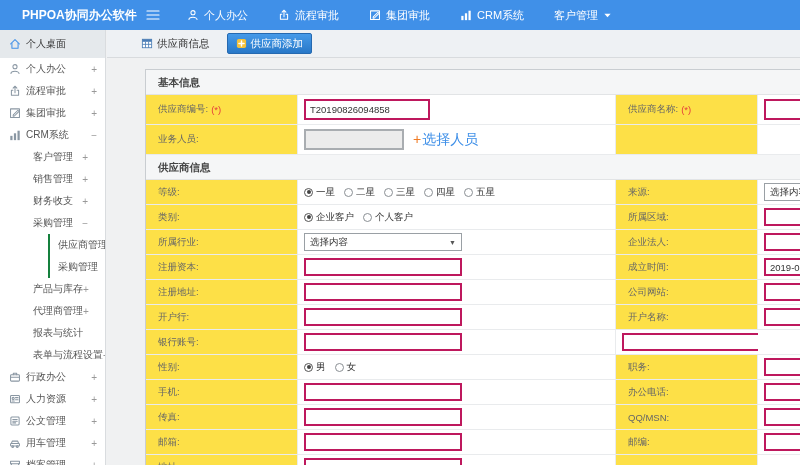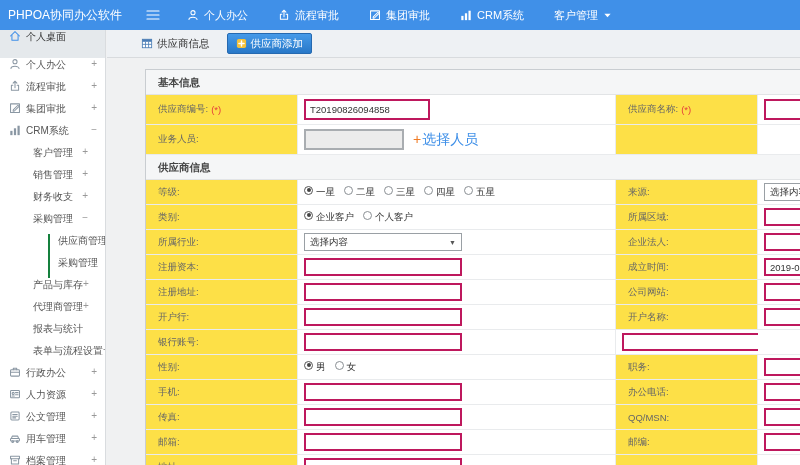--- a/index.html
+++ b/index.html
@@ -1,30 +1,30 @@
 <!DOCTYPE html>
 <html><head>
 <meta charset="utf-8">
 <style>
   *{margin:0;padding:0;box-sizing:border-box}
   html,body{width:800px;height:465px;overflow:hidden}
   body{font-family:"Liberation Sans","DejaVu Sans",sans-serif;background:#f0f1f2;position:relative}
 
   
   .topbar{position:absolute;top:0;left:0;width:800px;height:30px;background:#4090e8;color:#fff;display:flex;align-items:center;z-index:9}
-  .brand{font-size:12px;font-weight:normal;padding-left:8px;white-space:nowrap}
+  .brand{font-size:12px;font-weight:bold;padding-left:22px;white-space:nowrap}
   .menu-toggle{position:absolute;left:140px;top:0;height:30px;width:26px;display:flex;align-items:center;justify-content:center;cursor:pointer}
   .topnav{position:absolute;left:172px;top:0;height:30px;display:flex;align-items:center}
   .tn-item{display:flex;align-items:center;gap:5px;padding:0 15px;height:30px;font-size:11px;cursor:pointer;white-space:nowrap}
   .icn{display:inline-flex;align-items:center;justify-content:center}
   .icn svg{display:block}
 
   
   .sidebar{position:absolute;top:30px;left:0;width:106px;bottom:0;background:#fff;border-right:1px solid #d9dcdf;overflow:hidden}
-  .sb-item{position:relative;height:22px;display:flex;align-items:flex-start;font-size:10px;color:#555;cursor:pointer;white-space:nowrap}
+  .sb-item{position:relative;height:22px;display:flex;align-items:center;font-size:10px;color:#555;cursor:pointer;white-space:nowrap}
   .sb-item.active{height:28px;background:#e5e9ec;color:#333}
   .sb-icon{position:absolute;left:9px;width:12px;height:12px;color:#8a97a3}
   .active .sb-icon{color:#4090e8}
   .d0 .sb-label{padding-left:26px}
   .d1{padding-right:17px}
   .d1 .sb-label{padding-left:33px}
   .d2 .sb-label{padding-left:8px}
   .d2{margin-left:48px;border-left:2px solid #15803d}
   .sb-expand{color:#999;font-size:10px}
   .d0 .sb-expand{position:absolute;right:8px}
@@ -46,21 +46,21 @@
   .lbl{padding-left:12px;font-size:9.5px;color:#666;background:#fde047}
   .req{color:#e43c3c;margin-left:3px}
   .fld{padding-left:6px;background:#fff}
   .txt{height:18px;border:2px solid #be185d;font-size:9.5px;padding:0 4px;color:#333;background:#fff;outline:none}
   .sec1 .txt{height:21px}
   .txt.gray{background:#ececec;border-color:#a9adb1}
   .lnk{font-size:14px;color:#3e8fe8;margin-left:9px;text-decoration:none;cursor:pointer;white-space:nowrap}
   .lnk .plus{color:#f07a22;margin-right:1px}
   .sel{width:158px;height:18px;border:1px solid #9aa0a5;display:flex;align-items:center;justify-content:space-between;padding:0 5px;font-size:9.5px;color:#333;background:#fff;cursor:pointer}
   .sel .arr{font-size:7px;color:#555}
-  .radio-opt{display:flex;align-items:flex-start;gap:3px;margin-right:9px;font-size:9.5px;color:#333;cursor:pointer;white-space:nowrap}
+  .radio-opt{display:flex;align-items:center;gap:3px;margin-right:9px;font-size:9.5px;color:#333;cursor:pointer;white-space:nowrap}
   .rdo{width:9px;height:9px;border:1px solid #8a8f94;border-radius:50%;background:#fff;position:relative;flex:0 0 9px}
   .rdo.on{border-color:#555}
   .rdo.on::after{content:"";position:absolute;left:1.5px;top:1.5px;width:4px;height:4px;background:#444;border-radius:50%}
 </style>
 </head>
 <body>
 
 <header class="topbar">
   <div class="brand">PHPOA协同办公软件</div>
   <div class="menu-toggle">

